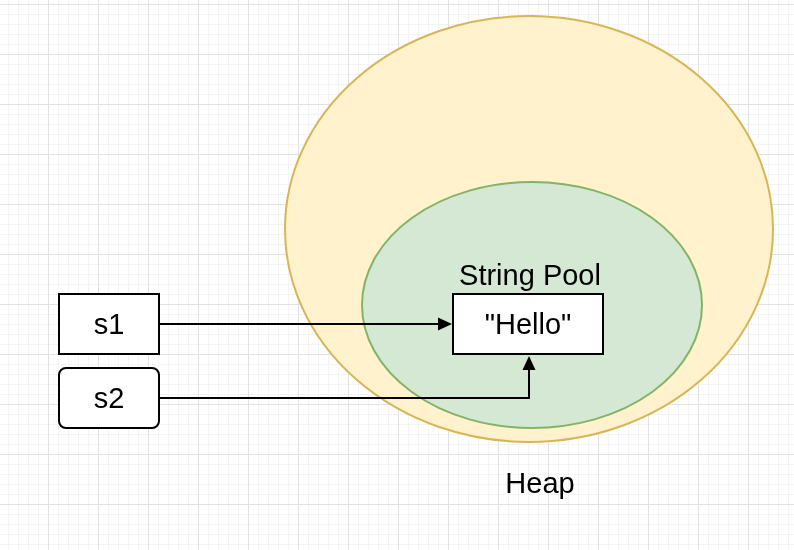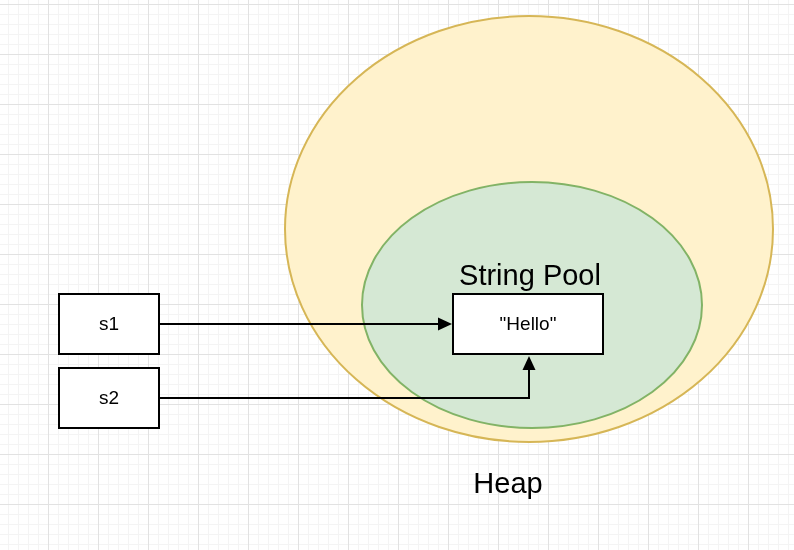--- a/index.html
+++ b/index.html
@@ -30,36 +30,36 @@
     top: 0;
   }
   .node {
     position: absolute;
     box-sizing: border-box;
     background: #ffffff;
     border: 2px solid #000000;
     display: flex;
     align-items: center;
     justify-content: center;
-    font-size: 19px;
+    font-size: 29px;
     white-space: nowrap;
   }
   .node-s1    { left: 58px;  top: 293px; width: 102px; height: 62px; }
-  .node-s2    { left: 58px;  top: 367px; width: 102px; height: 62px; }
+  .node-s2    { left: 58px;  top: 367px; width: 102px; height: 62px; border-radius: 8px; }
   .node-hello { left: 452px; top: 293px; width: 152px; height: 62px; }
   .float-label {
     position: absolute;
     width: 200px;
     text-align: center;
     font-size: 29px;
     line-height: 33px;
     white-space: nowrap;
   }
   .label-pool { left: 430px; top: 235px; margin-top: 24px; }
-  .label-heap { left: 408px; top: 467px; }
+  .label-heap { left: 440px; top: 467px; }
 </style>
 </head>
 <body>
 
 <div class="canvas">
 
   <svg class="layer" width="794" height="550" viewBox="0 0 794 550">
 
     <ellipse cx="529" cy="229" rx="244" ry="213" stroke-width="2" fill="#fff2cc" stroke="#d6b656"></ellipse>
 

